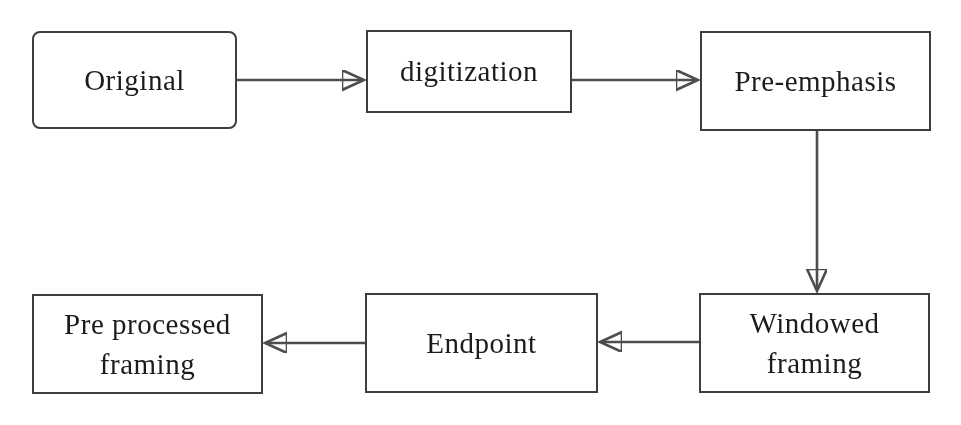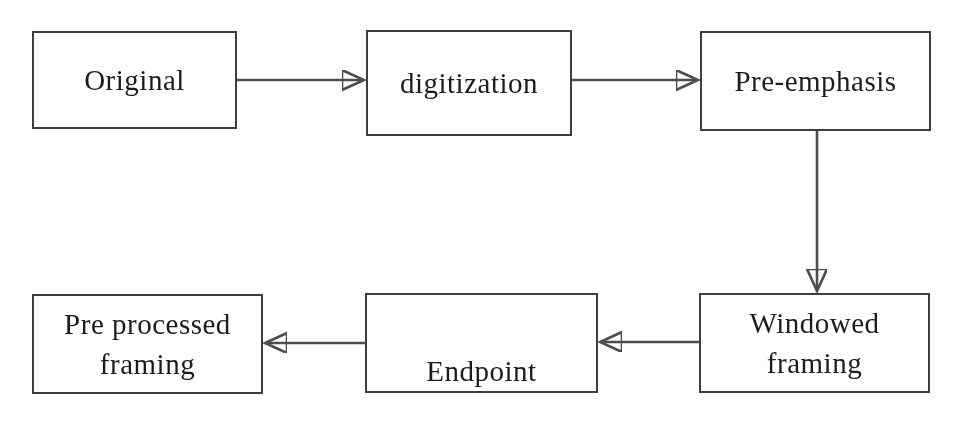--- a/index.html
+++ b/index.html
@@ -28,25 +28,25 @@
     color: #1c1c1c;
     font-size: 29px;
     line-height: 1.38;
     letter-spacing: 0.5px;
   }
   .box .line {
     display: block;
     white-space: nowrap;
   }
   
-  #box-original-voice      { left: 32px;  top: 31px;  width: 205px; height: 98px;  }
-  #box-digitization        { left: 366px; top: 30px;  width: 206px; height: 106px;  }
+  #box-original-voice      { left: 32px;  top: 31px;  width: 205px; height: 98px; border-radius: 8px;  }
+  #box-digitization        { left: 366px; top: 30px;  width: 206px; height: 83px;  }
   #box-pre-emphasis        { left: 700px; top: 31px;  width: 231px; height: 100px;  }
   #box-windowed-framing    { left: 699px; top: 293px; width: 231px; height: 100px; }
-  #box-endpoint-detection  { left: 365px; top: 293px; width: 233px; height: 100px; justify-content: flex-end; }
+  #box-endpoint-detection  { left: 365px; top: 293px; width: 233px; height: 100px; }
   #box-pre-processed-speech{ left: 32px;  top: 294px; width: 231px; height: 100px; align-items: center; }
 
   .connectors {
     position: absolute;
     left: 0;
     top: 0;
     width: 961px;
     height: 425px;
     pointer-events: none;
   }

